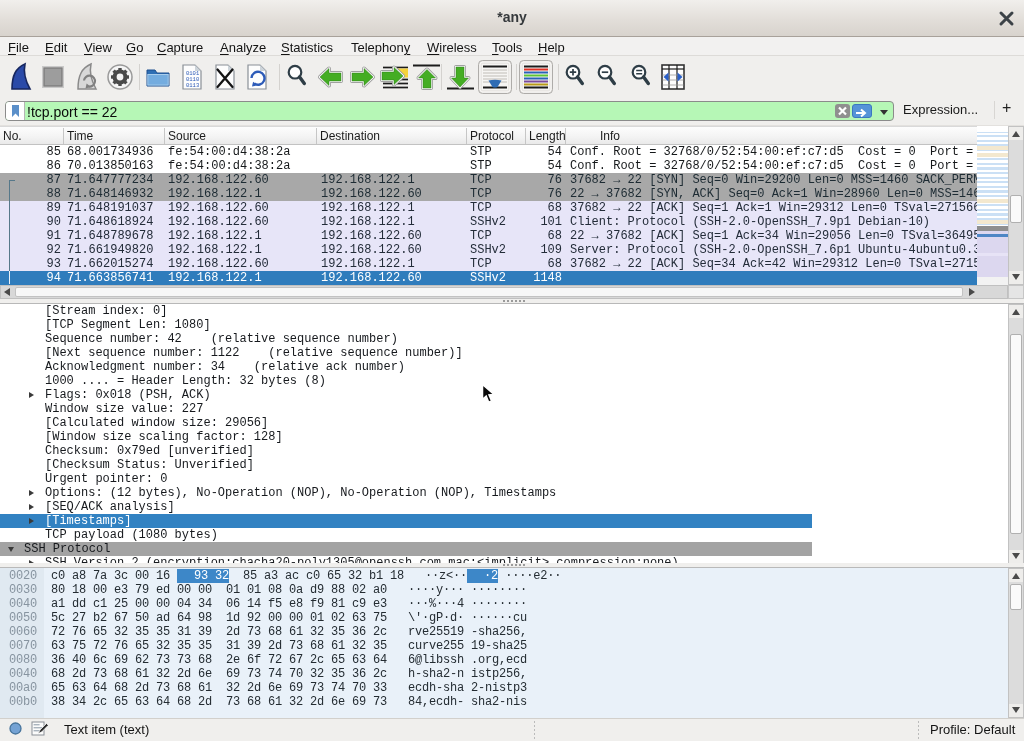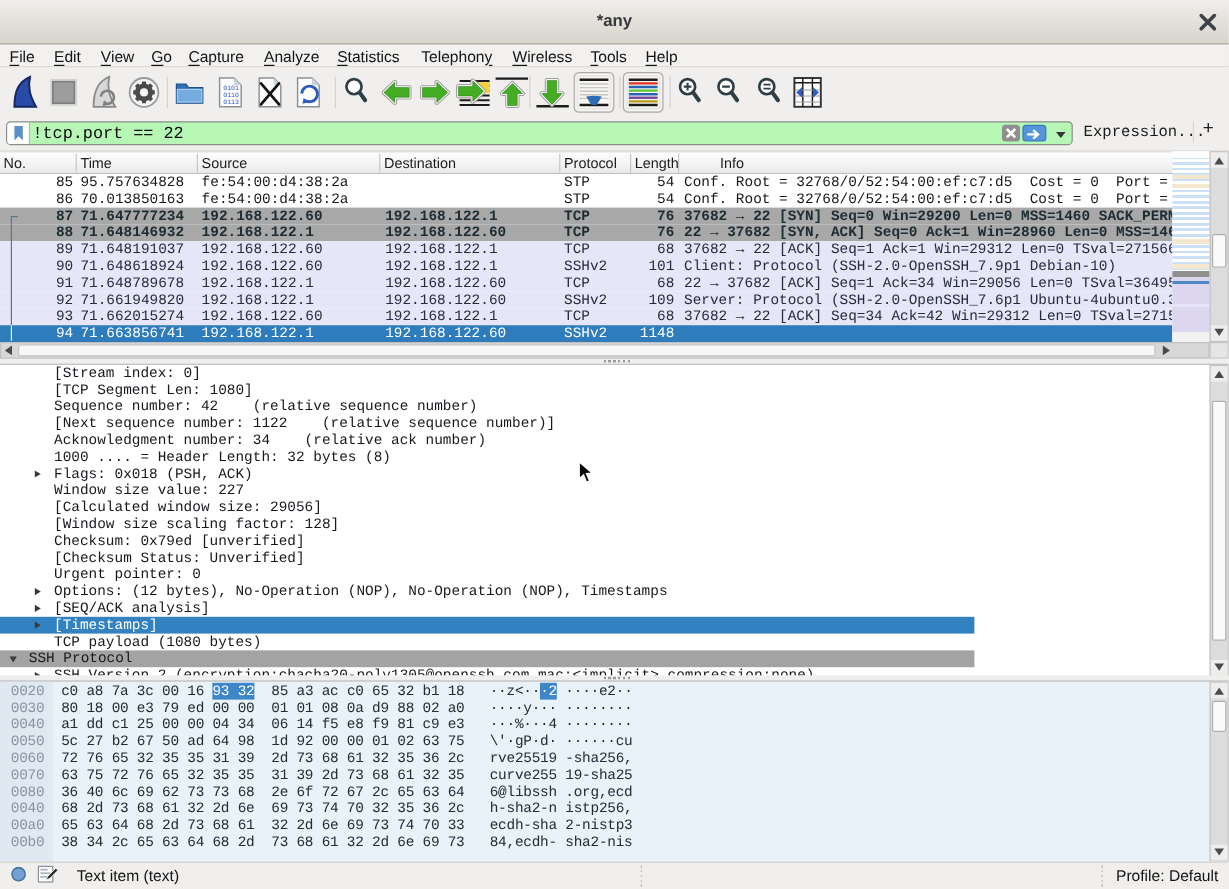--- a/index.html
+++ b/index.html
@@ -13,21 +13,21 @@
 #closex { left:998px; top:10px; width:17px; height:17px; }
 
 #menubar { left:0; top:37px; width:1024px; height:19px; background:#f2f1f0; border-bottom:1px solid #dddbd8;
   font-size:13px; color:#141414; }
 #menubar span.mi { position:absolute; top:3px; }
 .u { text-decoration:underline; text-underline-offset:2px; }
 
 #toolbar { left:0; top:59px; width:1024px; height:37px; background:#f0efed; }
 .tbsep { position:absolute; top:5px; width:1px; height:26px; background:#d4d2cf; }
 
-#filterbar { left:0; top:96px; width:1024px; height:30px; background:#f0efed; border-bottom:1px solid #e3e1de;font-family:Liberation Mono, monospace; }
+#filterbar { left:0; top:96px; width:1024px; height:30px; background:#f0efed; border-bottom:1px solid #e3e1de; }
 #fwrap { left:5px; top:5px; width:889px; height:20px; border:1px solid #8b8b8b; border-radius:4px; background:#b6f7b6; overflow:hidden; }
 #fbook { left:0; top:0; width:19px; height:18px; background:#fff; border-right:1px solid #b5b5b5; }
 #ftext { left:21px; top:2px; font-size:14px; color:#0a0a0a; }
 #fclr { left:829px; top:2px; width:15px; height:14px; background:#8f8f8f; border-radius:3px; }
 #fapply { left:846px; top:2px; width:20px; height:14px; background:#5594d8; border-radius:3px; border:1px solid #3a78c0; }
 #fdrop { left:874px; top:8px; width:0; height:0; border-left:4px solid transparent; border-right:4px solid transparent; border-top:5px solid #333; }
 #fexpr { left:903px; top:6px; font-size:13px; color:#1a1a1a; }
 #fsep2 { left:994px; top:5px; width:1px; height:18px; background:#d8d6d3; }
 #fplus { left:1002px; top:3px; font-size:16px; color:#222; }
 
@@ -39,21 +39,21 @@
 .prow { position:absolute; left:0; width:977px; height:14px; font-family:"Liberation Mono",monospace; font-size:12px; line-height:14px; white-space:pre; }
 .prow i { position:absolute; font-style:normal; }
 .cno { left:0; width:61px; text-align:right; }
 .ctime { left:67px; }
 .csrc { left:168px; }
 .cdst { left:321px; }
 .cpro { left:470px; }
 .clen { left:524px; width:38px; text-align:right; }
 .cinfo { left:570px; width:407px; overflow:hidden; }
 .r-white { background:#fff; color:#15181a; }
-.r-gray { background:#a8a8a8; color:#1d2b33;font-weight:bold; }
+.r-gray { background:#a8a8a8; color:#1d2b33; }
 .r-lav { background:#e7e5f8; color:#232c39; }
 .r-sel { background:#2f7cbc; color:#fff; }
 
 #minimap { left:977px; top:0; width:31px; height:159px; }
 
 .sbv { position:absolute; width:16px; background:#dcdcdc; border:1px solid #c2c2c2; }
 .sbbtn { position:absolute; left:0; width:14px; height:13px; background:#eeedeb; }
 .sbthumb { position:absolute; left:1px; width:12px; background:#fafafa; border:1px solid #b0b0b0; border-radius:2px; }
 .arr { position:absolute; width:0; height:0; }
 .arr-up { border-left:4px solid transparent; border-right:4px solid transparent; border-bottom:6px solid #4a4a4a; }
@@ -70,21 +70,21 @@
   font-family:"Liberation Mono",monospace; font-size:12px; color:#16191d; }
 .drow { position:absolute; left:0; width:812px; height:14px; line-height:14px; white-space:pre; }
 .drow .t { position:absolute; left:45px; }
 .tri { position:absolute; left:29px; top:4px; width:0; height:0; border-top:3.5px solid transparent; border-bottom:3.5px solid transparent; border-left:5px solid #3a3a3a; }
 .trid { position:absolute; left:8px; top:5px; width:0; height:0; border-left:3.5px solid transparent; border-right:3.5px solid transparent; border-top:5px solid #3a3a3a; }
 .d-sel { background:#3282c2; color:#fff; }
 
 #hex { left:0; top:567px; width:1024px; height:151px; background:#e9f1f9; overflow:hidden; border-top:1px solid #b9b9b9; }
 #hex pre { position:absolute; left:9px; top:1px; font-family:"Liberation Mono",monospace; font-size:12px; line-height:14px; letter-spacing:-0.2px; color:#242c32; }
 #hex pre .off { color:#8794a0; }
-#hex pre .hl { background:#3d87c8; color:#fff; }
+#hex pre .hl { background:#3d87c8; color:#fff;padding-left:17px; }
 
 #status { left:0; top:718px; width:1024px; height:23px; background:#f0efed; border-top:1px solid #d2d0cc; font-size:13px; color:#141414; white-space:nowrap;padding-left:28px; }
 </style></head>
 <body>
 <div id="win">
 
 <div class="abs" id="menubar">
   <span class="mi" style="left:8px"><span class="u">F</span>ile</span>
   <span class="mi" style="left:45px"><span class="u">E</span>dit</span>
   <span class="mi" style="left:84px"><span class="u">V</span>iew</span>
@@ -251,21 +251,21 @@
         <span style="left:529px">Length</span>
     <span style="left:600px">Info</span>
     <div class="hsep" style="left:63px"></div>
         <div class="hsep" style="left:164px"></div>
     <div class="hsep" style="left:316px"></div>
         <div class="hsep" style="left:466px"></div>
     <div class="hsep" style="left:525px"></div>
         <div class="hsep" style="left:565px"></div>
   </div>
   <div id="rows">
-<div class="prow r-white" style="top:19px"><i class="cno">85</i><i class="ctime">95.757634828</i><i class="csrc">fe:54:00:d4:38:2a</i><i class="cdst"></i><i class="cpro">STP</i><i class="clen">54</i><i class="cinfo">Conf. Root = 32768/0/52:54:00:ef:c7:d5  Cost = 0  Port = 0x8001</i></div>
+<div class="prow r-white" style="top:19px"><i class="cno">85</i><i class="ctime">68.001734936</i><i class="csrc">fe:54:00:d4:38:2a</i><i class="cdst"></i><i class="cpro">STP</i><i class="clen">54</i><i class="cinfo">Conf. Root = 32768/0/52:54:00:ef:c7:d5  Cost = 0  Port = 0x8001</i></div>
 <div class="prow r-white" style="top:33px"><i class="cno">86</i><i class="ctime">70.013850163</i><i class="csrc">fe:54:00:d4:38:2a</i><i class="cdst"></i><i class="cpro">STP</i><i class="clen">54</i><i class="cinfo">Conf. Root = 32768/0/52:54:00:ef:c7:d5  Cost = 0  Port = 0x8001</i></div>
 <div class="prow r-gray" style="top:47px"><i class="cno">87</i><i class="ctime">71.647777234</i><i class="csrc">192.168.122.60</i><i class="cdst">192.168.122.1</i><i class="cpro">TCP</i><i class="clen">76</i><i class="cinfo">37682 → 22 [SYN] Seq=0 Win=29200 Len=0 MSS=1460 SACK_PERM=1 TSval=2715668100</i></div>
 <div class="prow r-gray" style="top:61px"><i class="cno">88</i><i class="ctime">71.648146932</i><i class="csrc">192.168.122.1</i><i class="cdst">192.168.122.60</i><i class="cpro">TCP</i><i class="clen">76</i><i class="cinfo">22 → 37682 [SYN, ACK] Seq=0 Ack=1 Win=28960 Len=0 MSS=1460 SACK_PERM</i></div>
 <div class="prow r-lav" style="top:75px"><i class="cno">89</i><i class="ctime">71.648191037</i><i class="csrc">192.168.122.60</i><i class="cdst">192.168.122.1</i><i class="cpro">TCP</i><i class="clen">68</i><i class="cinfo">37682 → 22 [ACK] Seq=1 Ack=1 Win=29312 Len=0 TSval=2715668100 TSecr</i></div>
 <div class="prow r-lav" style="top:89px"><i class="cno">90</i><i class="ctime">71.648618924</i><i class="csrc">192.168.122.60</i><i class="cdst">192.168.122.1</i><i class="cpro">SSHv2</i><i class="clen">101</i><i class="cinfo">Client: Protocol (SSH-2.0-OpenSSH_7.9p1 Debian-10)</i></div>
 <div class="prow r-lav" style="top:103px"><i class="cno">91</i><i class="ctime">71.648789678</i><i class="csrc">192.168.122.1</i><i class="cdst">192.168.122.60</i><i class="cpro">TCP</i><i class="clen">68</i><i class="cinfo">22 → 37682 [ACK] Seq=1 Ack=34 Win=29056 Len=0 TSval=3649560651 TSec</i></div>
 <div class="prow r-lav" style="top:117px"><i class="cno">92</i><i class="ctime">71.661949820</i><i class="csrc">192.168.122.1</i><i class="cdst">192.168.122.60</i><i class="cpro">SSHv2</i><i class="clen">109</i><i class="cinfo">Server: Protocol (SSH-2.0-OpenSSH_7.6p1 Ubuntu-4ubuntu0.3)</i></div>
 <div class="prow r-lav" style="top:131px"><i class="cno">93</i><i class="ctime">71.662015274</i><i class="csrc">192.168.122.60</i><i class="cdst">192.168.122.1</i><i class="cpro">TCP</i><i class="clen">68</i><i class="cinfo">37682 → 22 [ACK] Seq=34 Ack=42 Win=29312 Len=0 TSval=2715668115</i></div>
 <div class="prow r-sel" style="top:145px"><i class="cno">94</i><i class="ctime">71.663856741</i><i class="csrc">192.168.122.1</i><i class="cdst">192.168.122.60</i><i class="cpro">SSHv2</i><i class="clen">1148</i></div>
 <div class="abs" style="left:9px; top:54px; width:1px; height:91px; background:#56788a;"></div>

